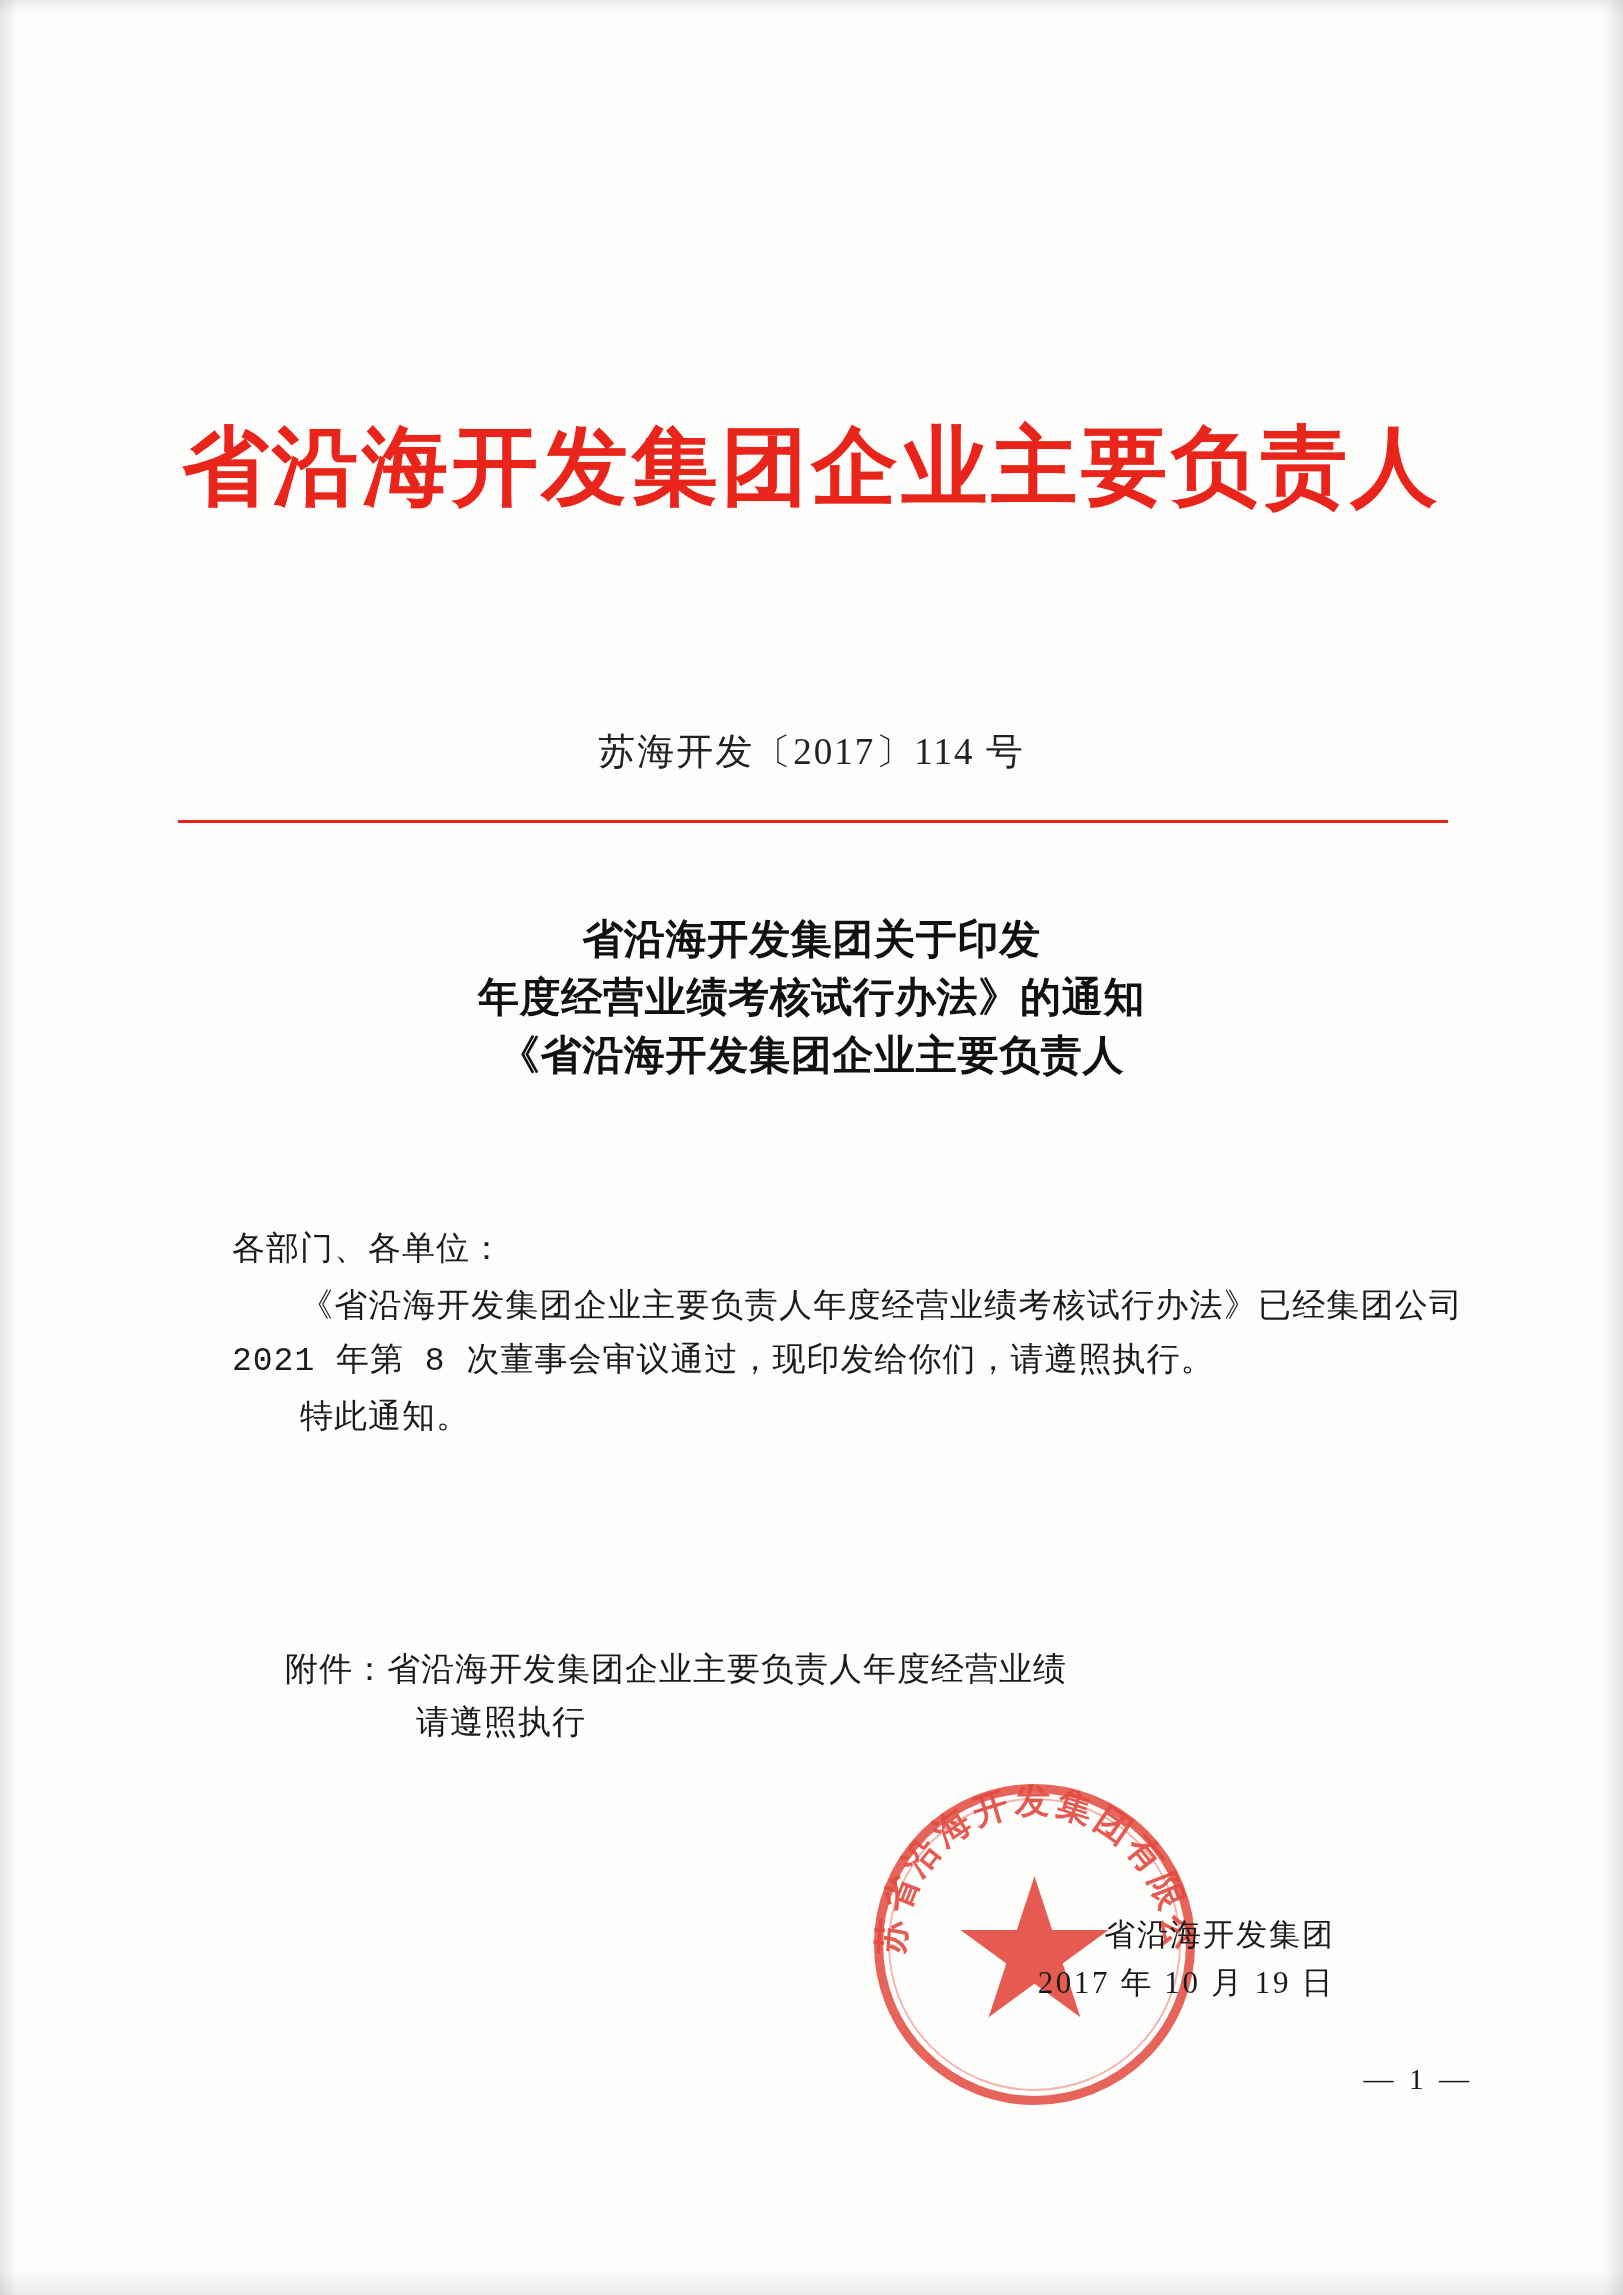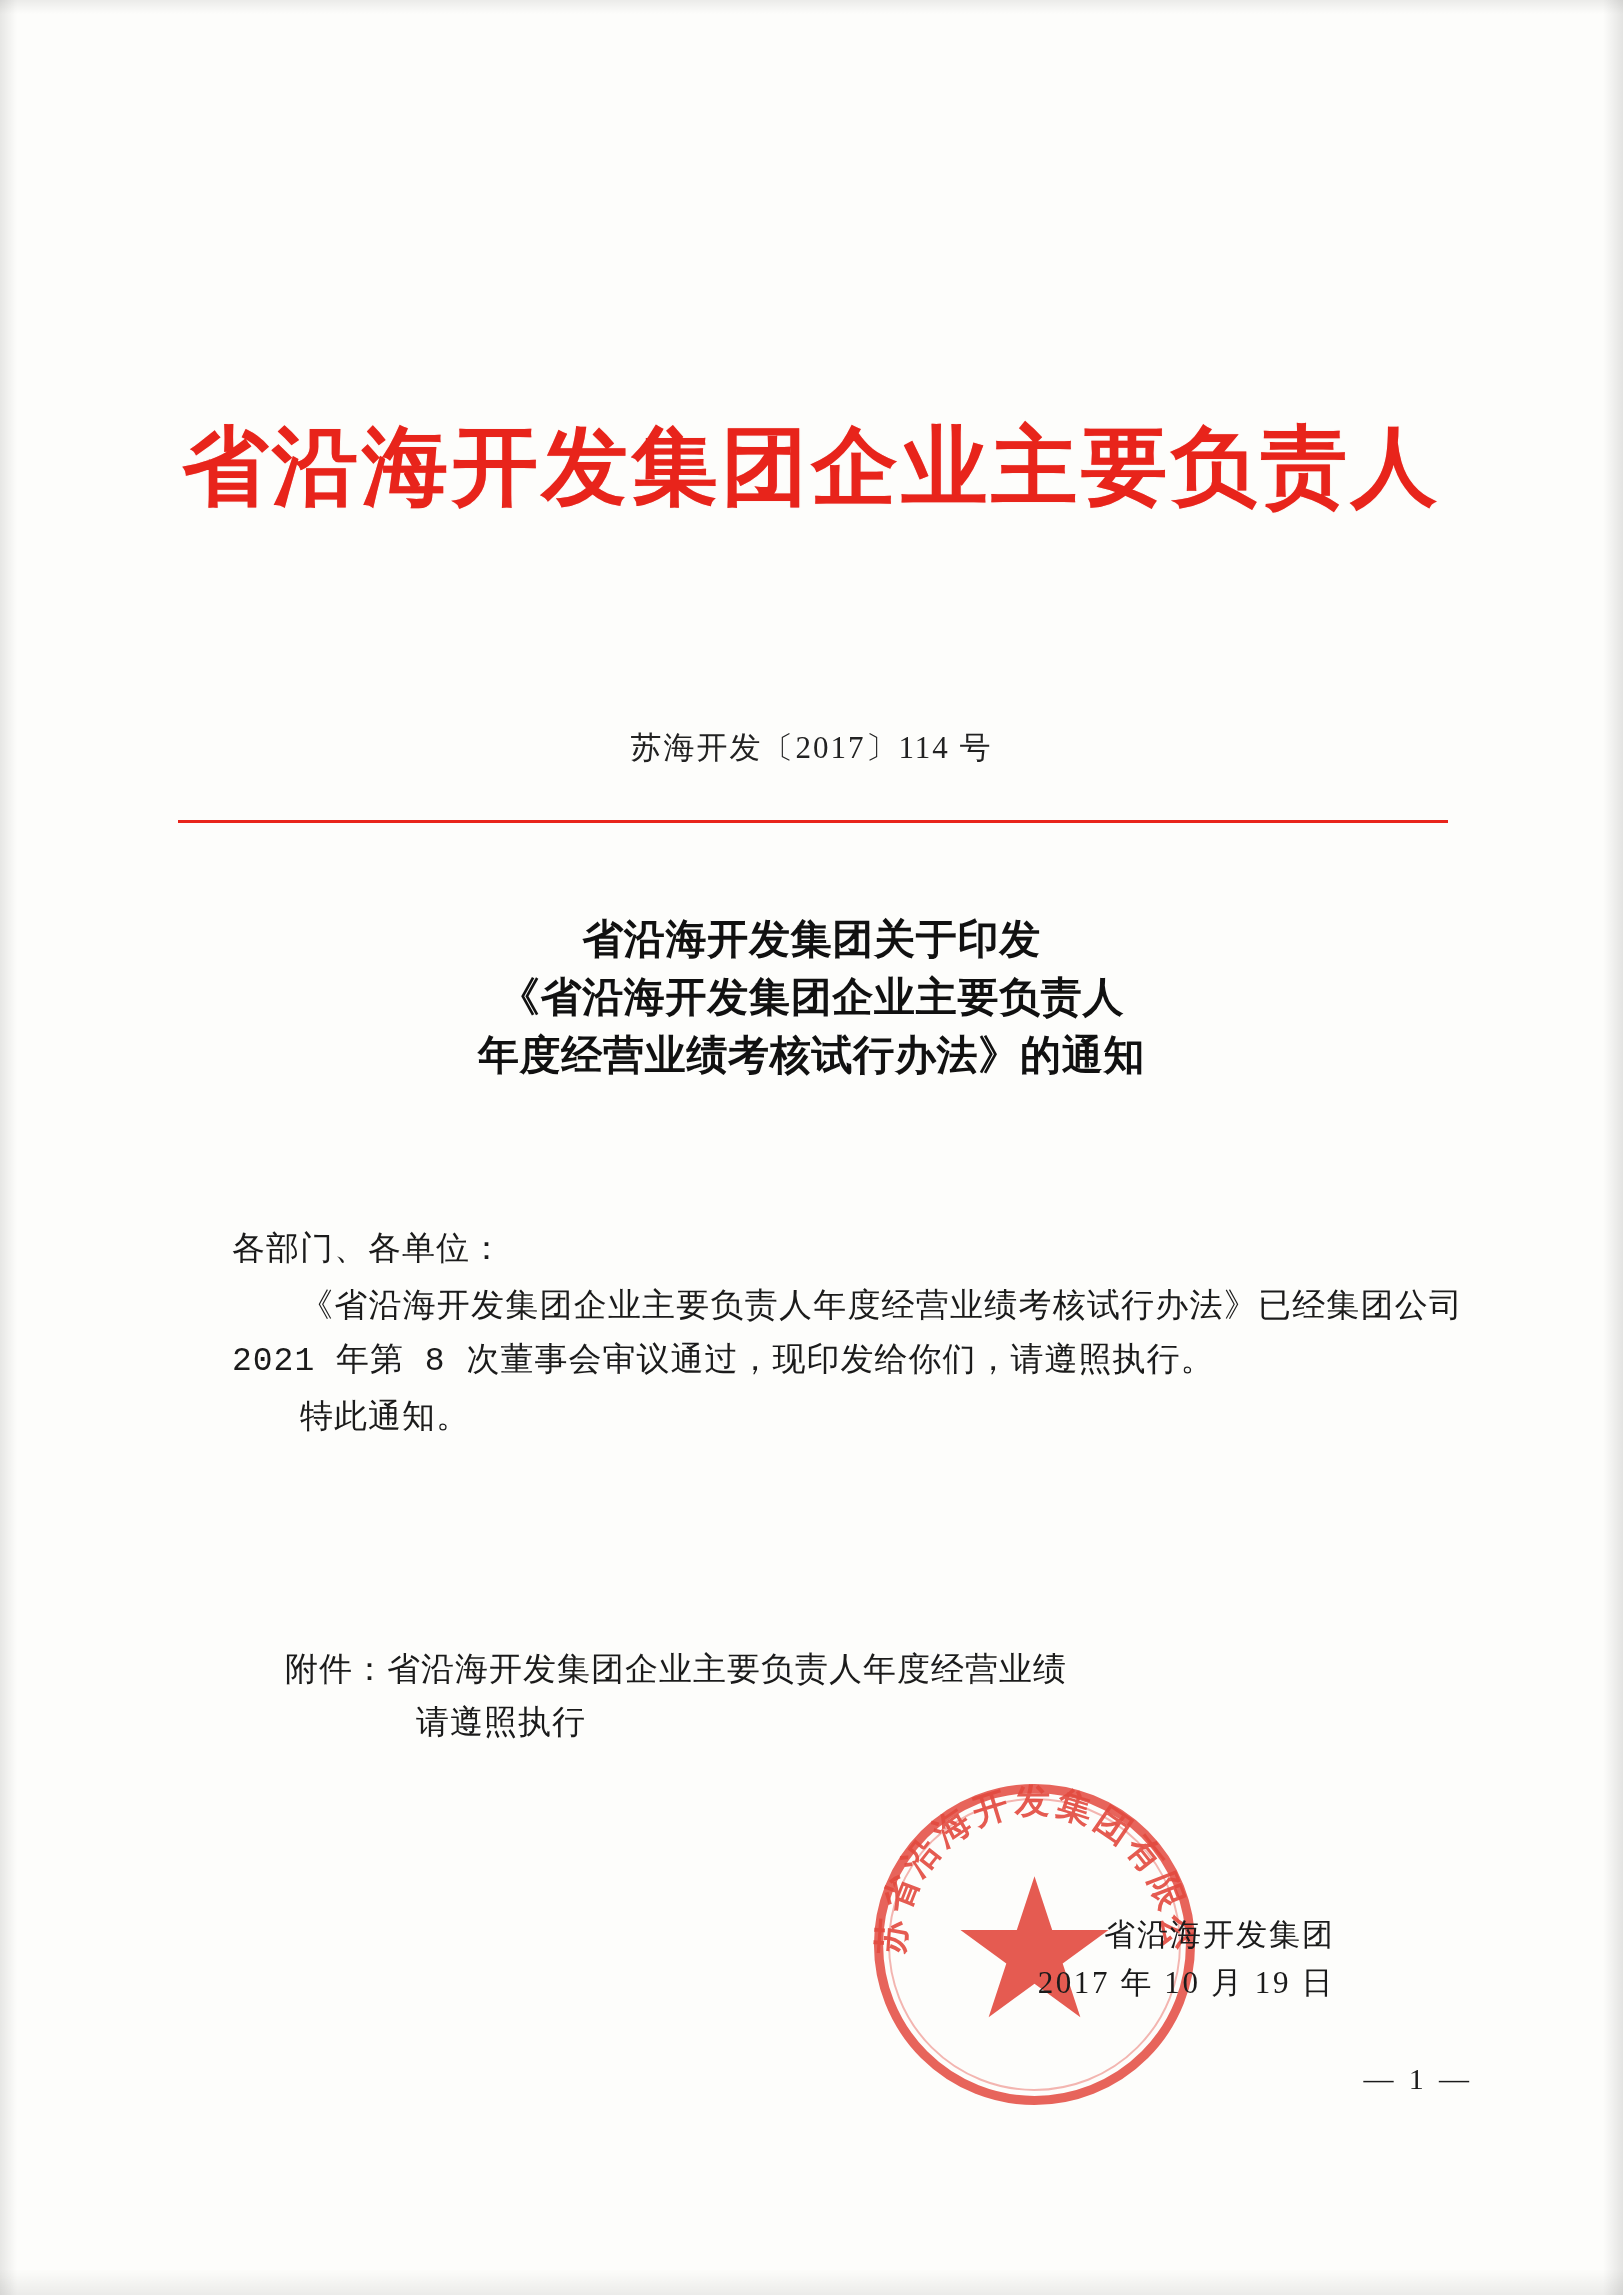--- a/index.html
+++ b/index.html
@@ -70,21 +70,21 @@
     text-shadow: 0 0 0.7px rgba(232,36,27,0.5);
   }
 
   
   .doc-number {
     position: absolute;
     left: 0;
     top: 727px;
     width: 100%;
     text-align: center;
-    font-size: 31px;
+    font-size: 37px;
     letter-spacing: 2px;
     color: #222;
     font-family: "Liberation Serif", "DejaVu Serif", serif;
   }
 
   
   .red-rule {
     position: absolute;
     left: 178px;
     top: 820px;
@@ -193,22 +193,22 @@
   <div class="scan-edge-bottom"></div>
 
   <div class="masthead">省沿海开发集团企业主要负责人</div>
 
   <div class="doc-number">苏海开发〔2017〕114 号</div>
 
   <div class="red-rule"></div>
 
   <div class="doc-title">
     <span class="line">省沿海开发集团关于印发</span>
+    <span class="line">年度经营业绩考核试行办法》的通知</span>
     <span class="line">《省沿海开发集团企业主要负责人</span>
-    <span class="line">年度经营业绩考核试行办法》的通知</span>
   </div>
 
   <div class="body-block">
     <p class="salutation">各部门、各单位：</p>
     <p class="indent2">《省沿海开发集团企业主要负责人年度经营业绩考核试行办法》已经集团公司 2021 年第 8 次董事会审议通过，现印发给你们，请遵照执行。</p>
     <p class="indent2 gap-top">特此通知。</p>
   </div>
 
   <div class="attachment">
     <span>附件：省沿海开发集团企业主要负责人年度经营业绩</span>

